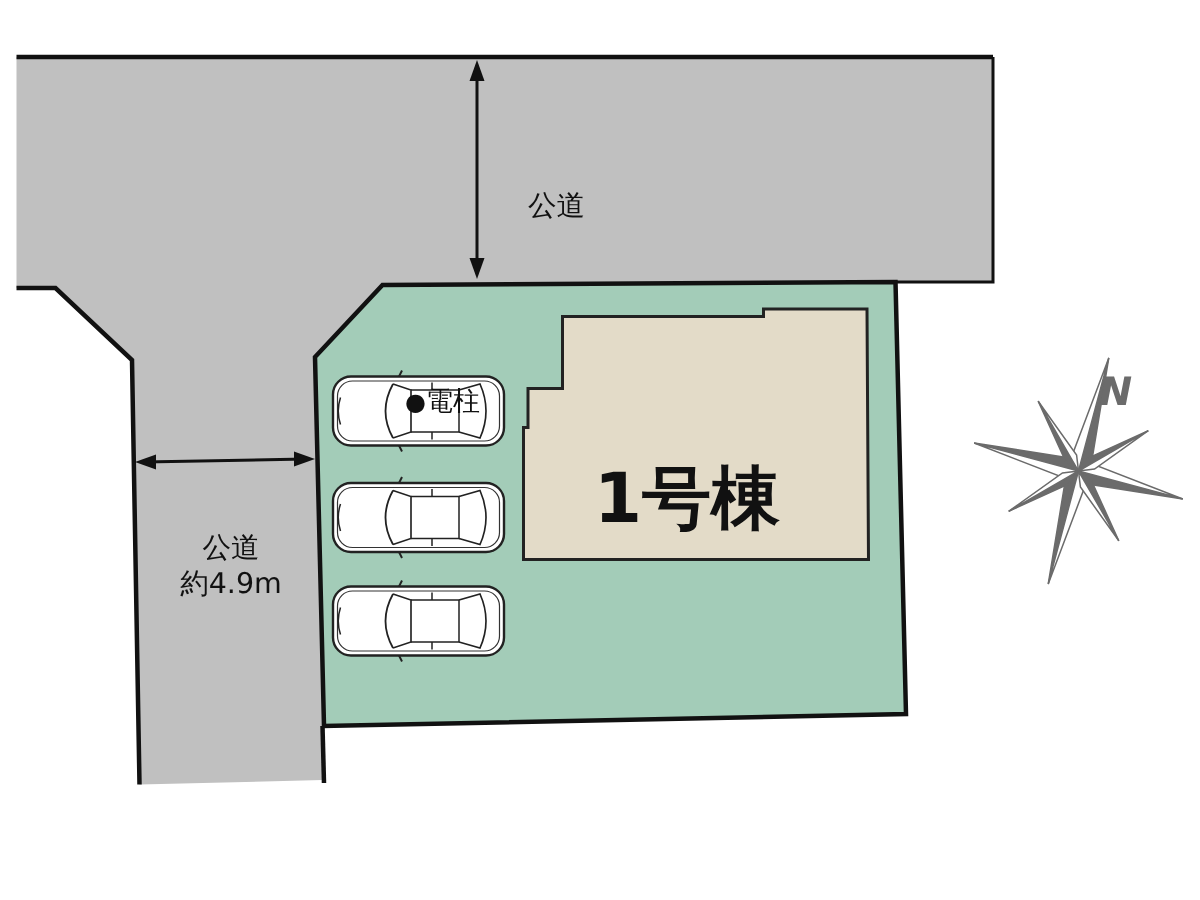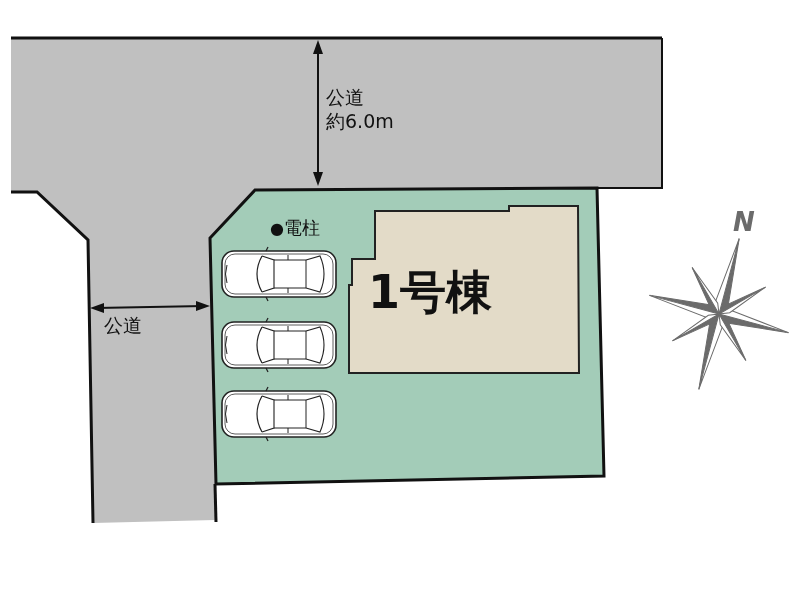--- a/index.html
+++ b/index.html
@@ -1,18 +1,18 @@
 <!DOCTYPE html>
 <html><head>
 <meta charset="utf-8">
 <style>
   html, body { margin:0; padding:0; background:#ffffff; }
   body { width:800px; height:600px; overflow:hidden; position:relative; font-family:"DejaVu Sans","Liberation Sans",sans-serif; }
   #plan { position:absolute; left:0; top:0; }
-  .lbl { position:absolute; color:#111; text-align:left; line-height:1.25; }
+  .lbl { position:absolute; color:#111; text-align:center; line-height:1.25;margin-top:40px; }
   .lbl span { display:block; }
 </style>
 </head>
 <body>
 
 <svg id="plan" width="800" height="600" viewBox="0 0 800 600">
   <defs>
     <g id="car">
       <rect x="0" y="0" width="114" height="46" rx="12" ry="12" fill="#ffffff" stroke="#222" stroke-width="1.6"></rect>
       <rect x="3" y="3" width="108" height="40" rx="10" ry="10" fill="none" stroke="#333" stroke-width="0.8"></rect>
@@ -74,25 +74,25 @@
     <polygon points="-38,38 -10,4 0,0" fill="#ffffff"></polygon>
     <polygon points="38,38 10,4 0,0" fill="#6b6b6b"></polygon>
     <polygon points="38,38 4,10 0,0" fill="#ffffff"></polygon>
     <polygon points="-38,-38 -10,-4 0,0" fill="#6b6b6b"></polygon>
     <polygon points="-38,-38 -4,-10 0,0" fill="#ffffff"></polygon>
   </g>
 </svg>
 
 <div class="lbl" style="left:326px; top:86px; width:90px; font-size:19px;">
   <span>公道</span>
-  <span>約6.0m</span>
 </div>
 
 <div class="lbl" style="left:104px; top:314px; width:100px; font-size:19px;">
   <span>公道</span>
+  <span>約4.9m</span>
 </div>
 
 <div class="lbl" style="left:270px; top:217px; font-size:18px; white-space:nowrap;">
   <span style="display:inline; font-size:16px;">●</span><span style="display:inline;">電柱</span>
 </div>
 
 <div class="lbl" style="left:368px; top:264px; width:180px; font-size:46px; font-weight:bold;">1号棟</div>
 
 <div class="lbl" style="left:733px; top:206px; font-size:26px; font-weight:bold; font-style:italic; color:#6b6b6b;">N</div>
 

